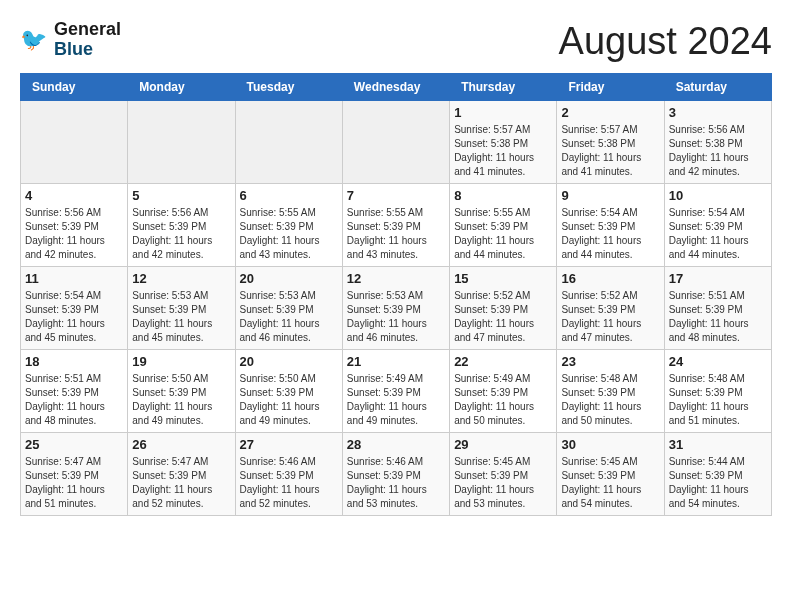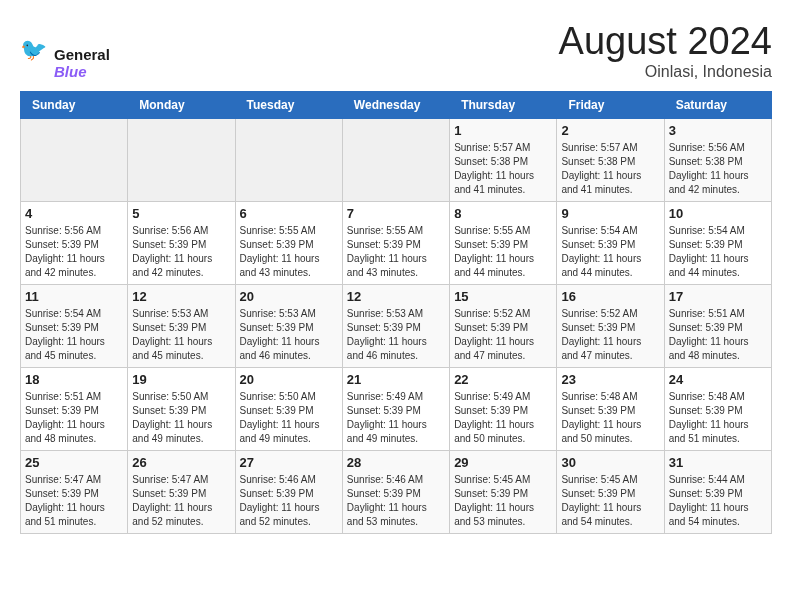--- a/index.html
+++ b/index.html
@@ -15,25 +15,24 @@
       justify-content: space-between;
       align-items: flex-start;
       margin-bottom: 10px;
     }
     .logo {
       display: flex;
       align-items: center;
       gap: 4px;
     }
     .logo-text {
-      font-size: 15px;
+      font-size: 18px;
       font-weight: bold;
       color: #1a1a1a;
       line-height: 1.1;
-      margin-top: 27px;
     }
     .logo-text span {
       color: #2a6dbe;
     }
     .logo-bird {
       width: 30px;
       height: 30px;
     }
     .title-block {
       text-align: right;
@@ -96,26 +95,25 @@
 
 <div class="header">
   <div class="logo">
     <div class="logo-bird">
       <svg viewBox="0 0 30 30" xmlns="http://www.w3.org/2000/svg">
         <text x="0" y="22" font-size="22">🐦</text>
       </svg>
     </div>
     <div class="logo-text">
       <span style="color:#1a1a1a;">General</span><br>
-      <span style="color:#8b5cf6;font-style:italic;">Blue</span>
+      <span style="color:#0c4a6e;">Blue</span>
     </div>
   </div>
   <div class="title-block">
     <h1>August 2024</h1>
-    <h2>Oinlasi, Indonesia</h2>
   </div>
 </div>
 
 <table>
   <thead>
     <tr id="weekday-header">
     <th>Sunday</th>
         <th>Monday</th>
         <th>Tuesday</th>
         <th>Wednesday</th>

